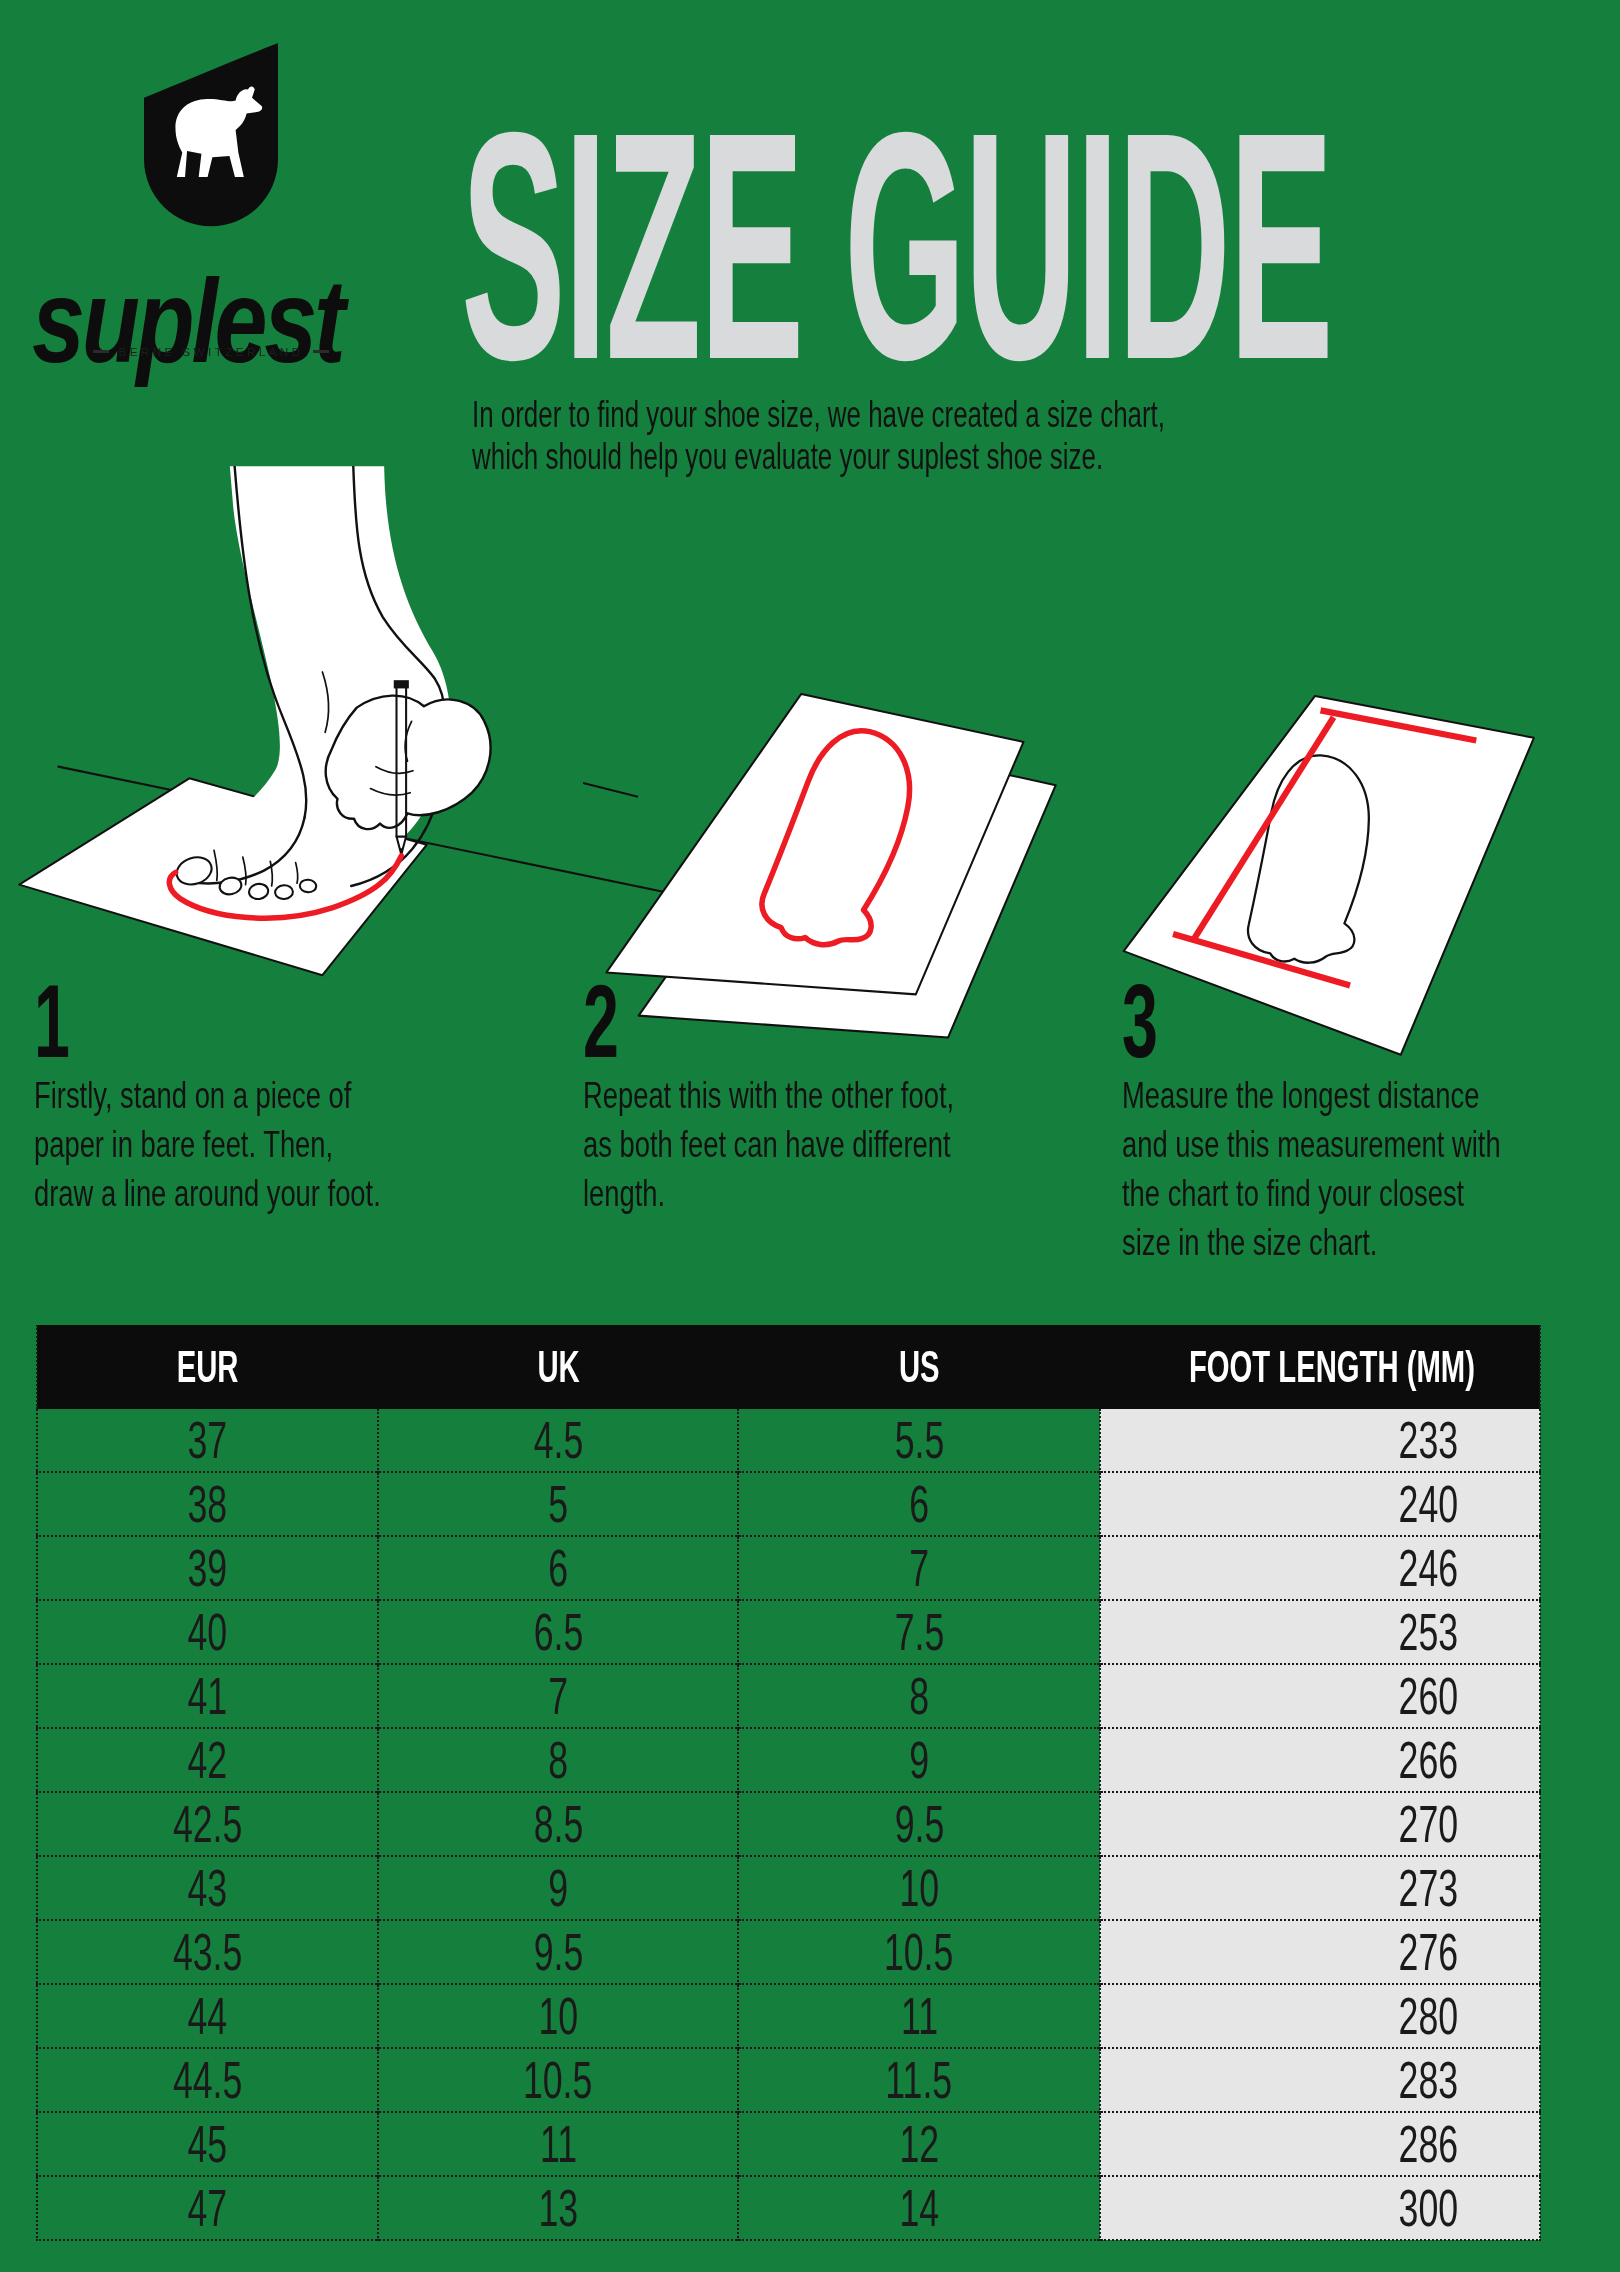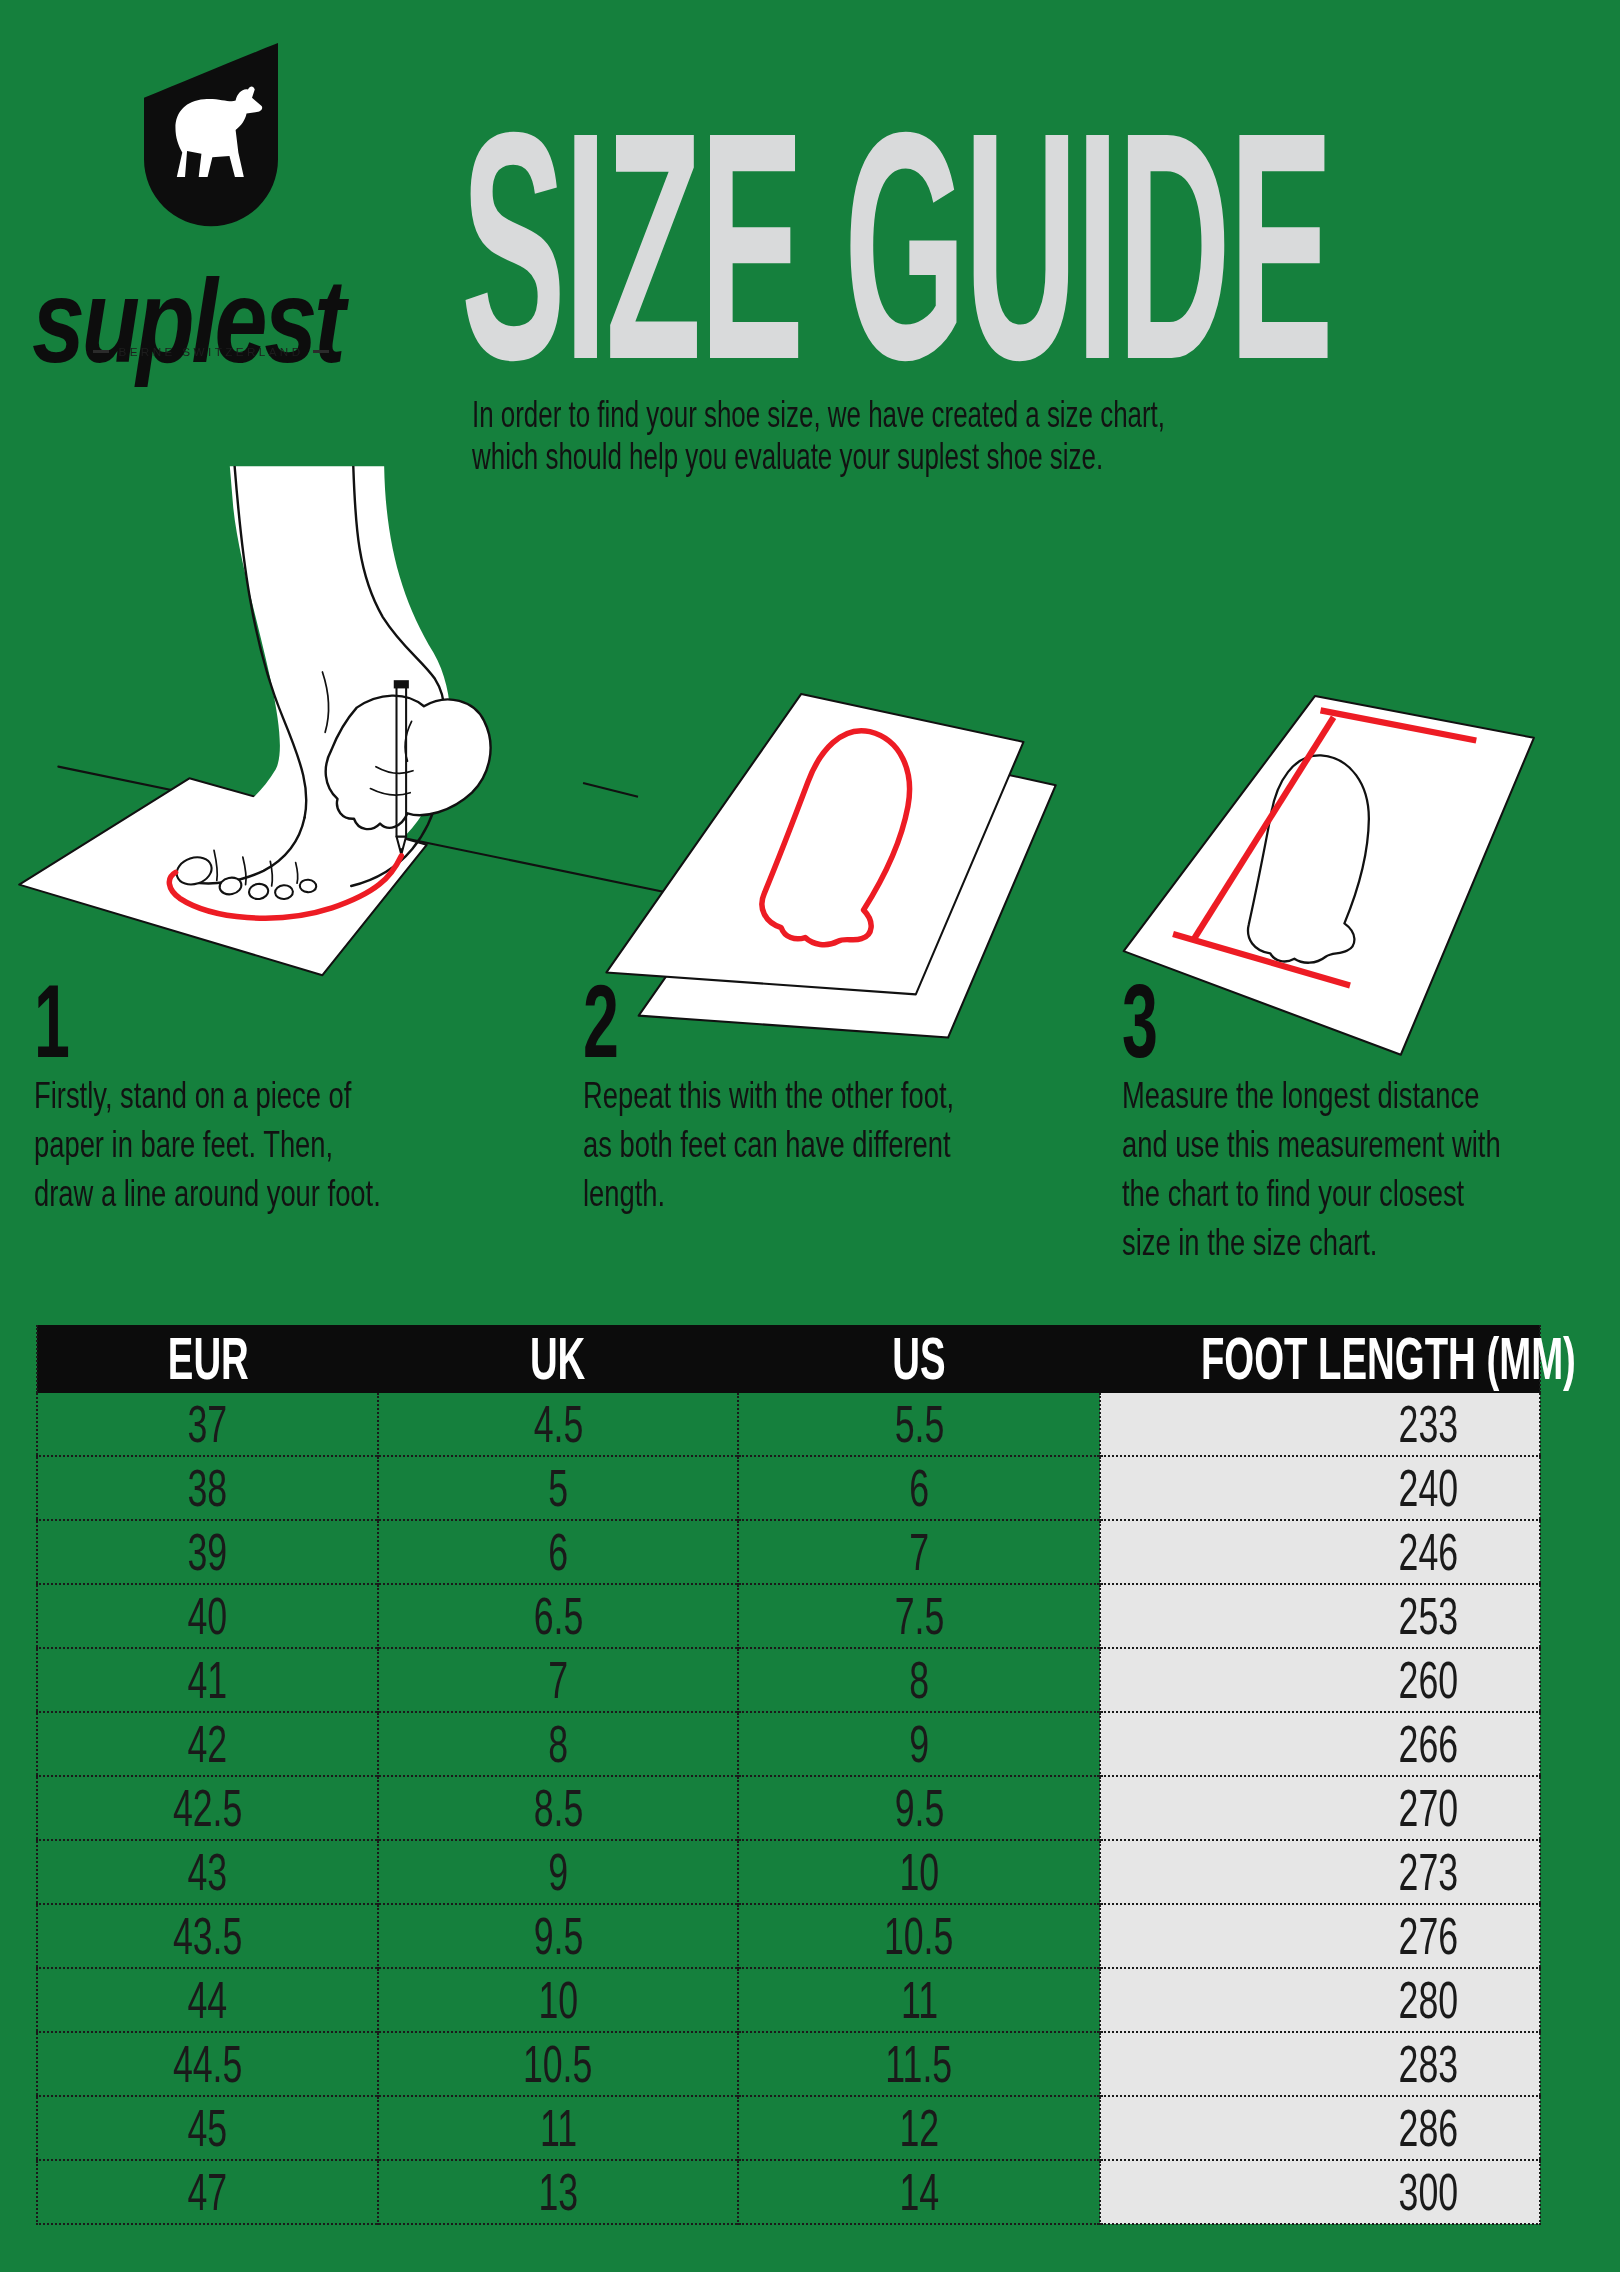--- a/index.html
+++ b/index.html
@@ -45,22 +45,22 @@
 
   
   table.size-chart{
     position:absolute; left:36px; top:1325px; width:1502px;
     border-collapse:collapse; table-layout:fixed;
     border-left:2.7px dotted #1a1a1a; border-right:2.7px dotted #1a1a1a; border-bottom:2.7px dotted #1a1a1a;
   }
   table.size-chart col.c1{width:341px;} table.size-chart col.c2{width:360px;}
   table.size-chart col.c3{width:362px;} table.size-chart col.c4{width:440px;}
   table.size-chart th{
-    background:#0c0c0c; color:#ffffff; height:60px; font-size:59px; font-weight:700;
-    vertical-align:middle; padding:0;
+    background:#0c0c0c; color:#ffffff; height:60px; font-size:45px; font-weight:700;
+    vertical-align:middle; padding:12px;
   }
   table.size-chart td{
     height:62px; font-size:51px; font-weight:400; color:#1a1a1a;
     text-align:center; vertical-align:middle; padding:0;
   }
   table.size-chart tbody td+td{border-left:2.7px dotted #1a1a1a;}
   table.size-chart tbody tr+tr td{border-top:2.7px dotted #1a1a1a;}
   table.size-chart td:nth-child(4){background:#e6e6e6; text-align:right; padding-right:81px;}
 
   svg{display:block;}

